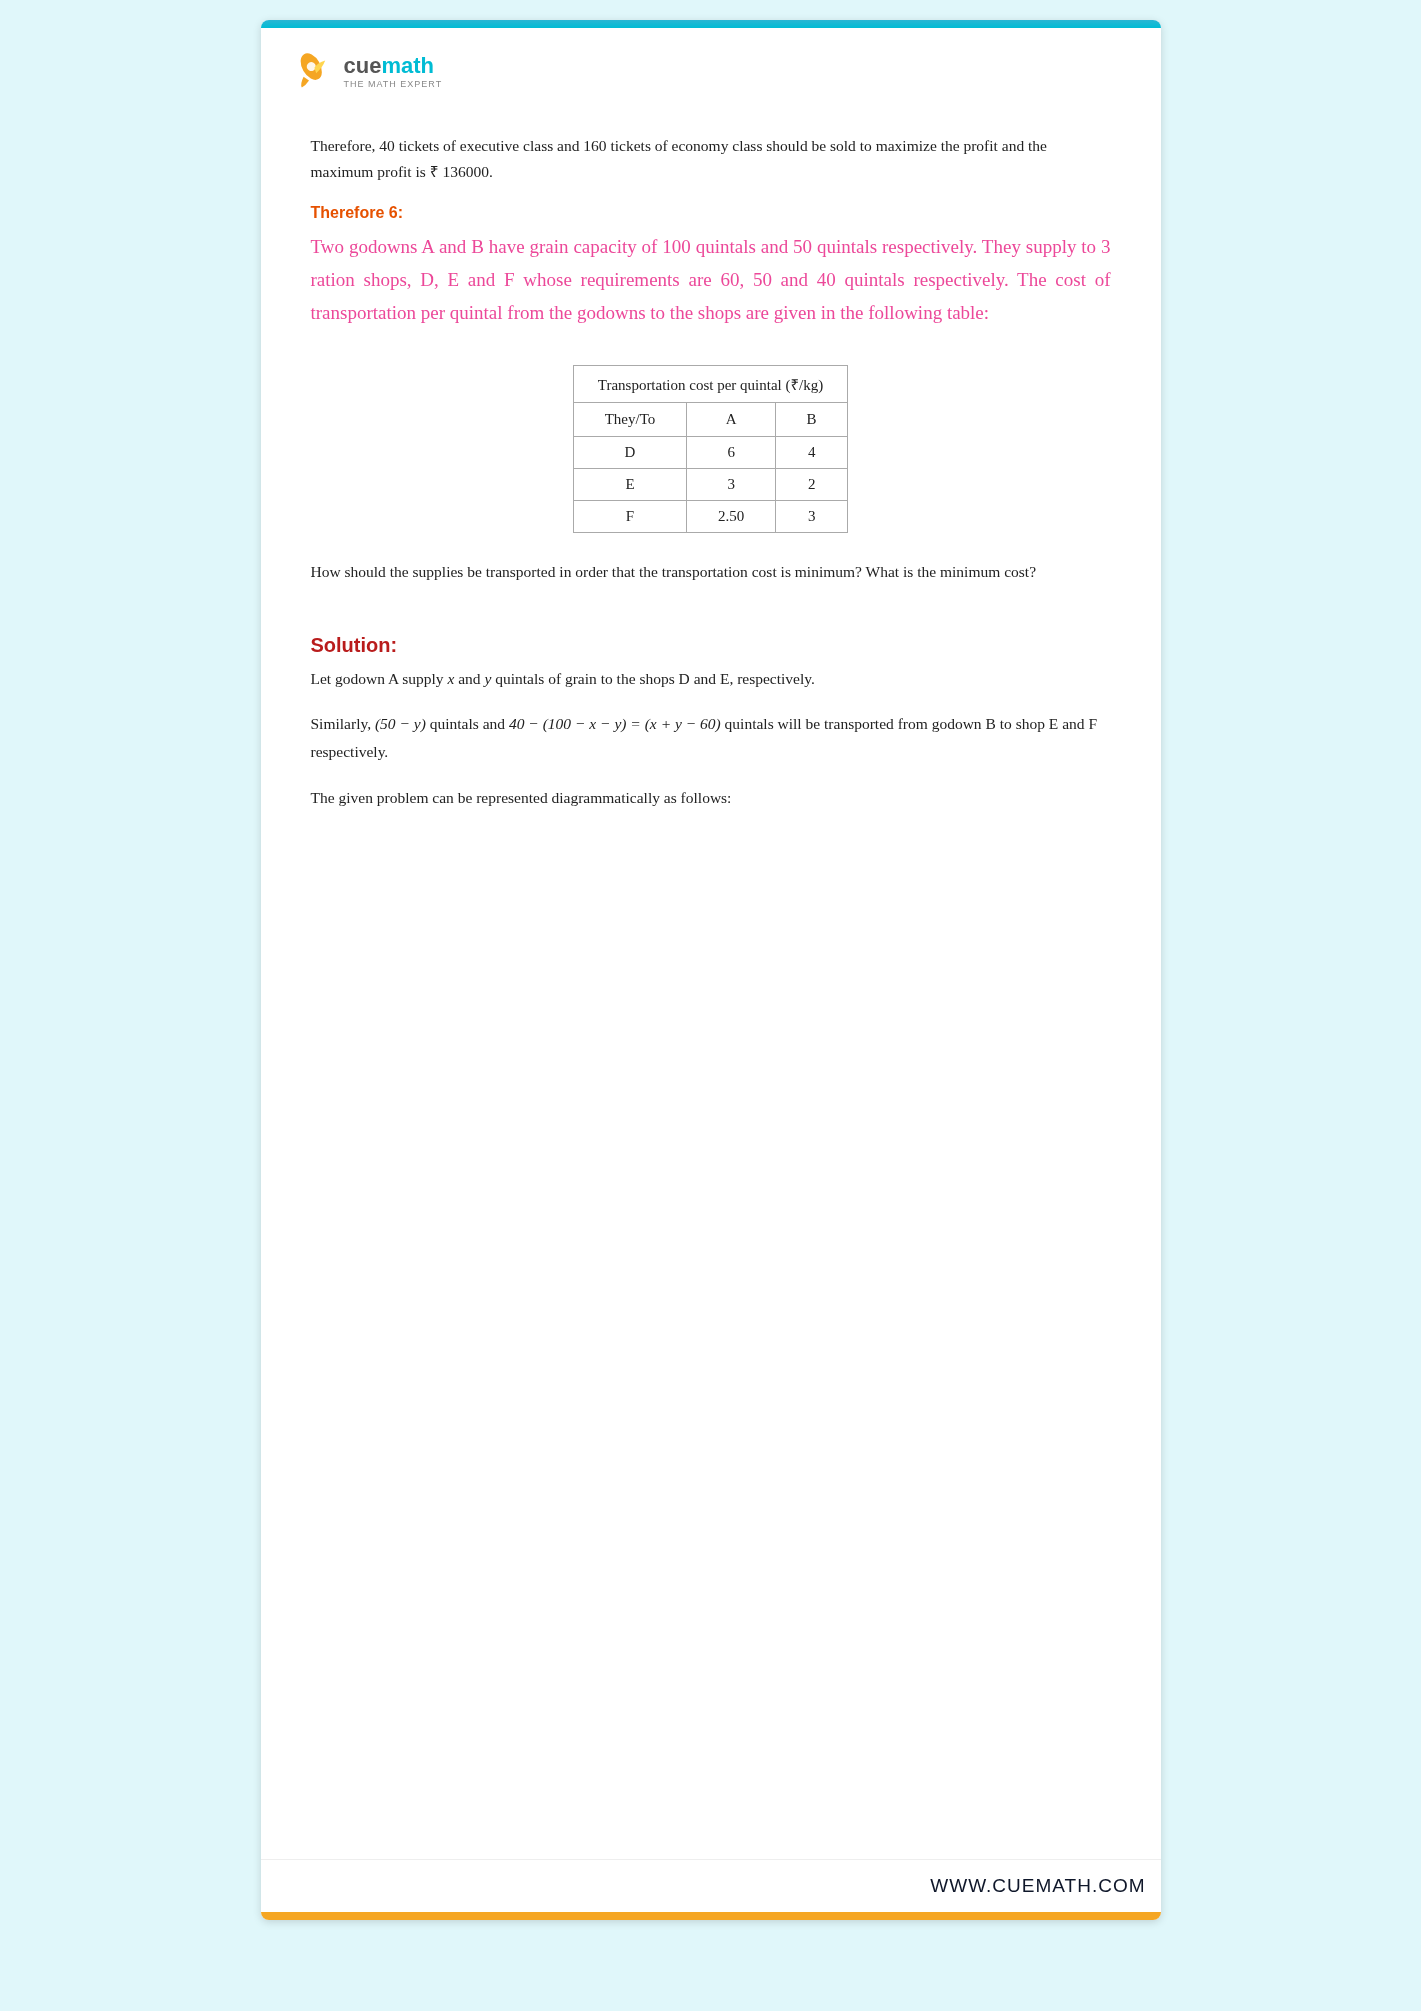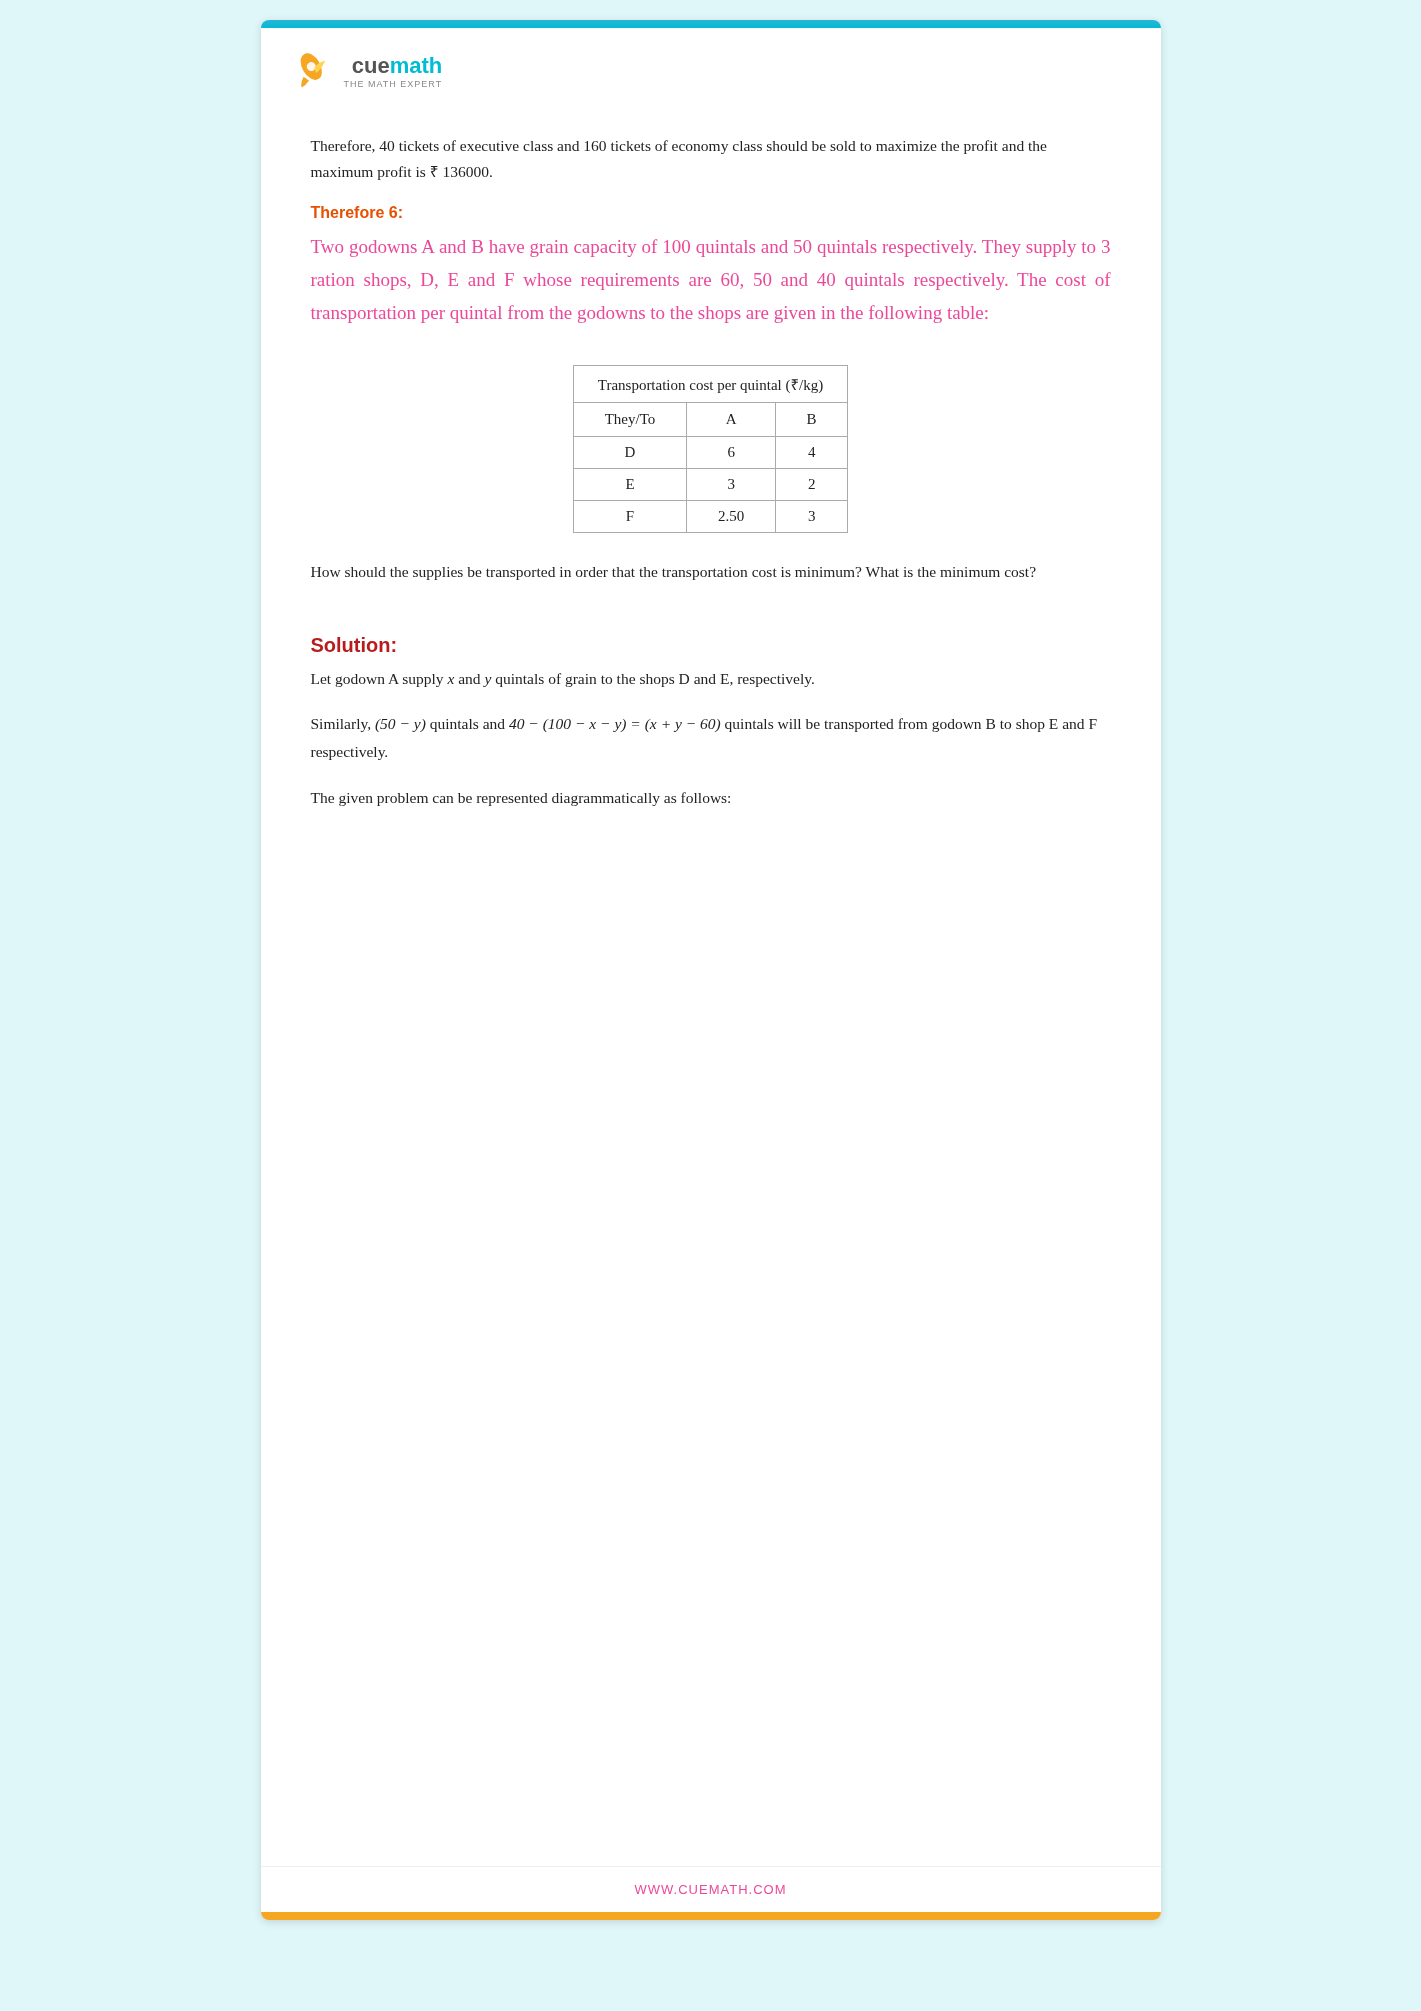--- a/index.html
+++ b/index.html
@@ -48,21 +48,20 @@
     }
 
     .logo-icon {
       width: 45px;
       height: 45px;
     }
 
     .logo-text {
       display: flex;
       flex-direction: column;
-      text-align: right;
     }
 
     .logo-brand {
       font-family: Arial, sans-serif;
       font-size: 22px;
       font-weight: bold;
     }
 
     .logo-brand .cue {
       color: #555;
@@ -183,25 +182,25 @@
       font-style: italic;
       font-family: 'Times New Roman', serif;
     }
 
     .math-expr {
       font-style: italic;
       font-family: 'Times New Roman', serif;
     }
 
     .footer {
-      text-align: center;
+      text-align: right;
       padding: 15px;
       font-family: Arial, sans-serif;
-      font-size: 13px;
-      color: #ec4899;
+      font-size: 19px;
+      color: #0f172a;
       letter-spacing: 1px;
       border-top: 1px solid #eee;
       margin-top: auto;
     }
 
     .bottom-bar {
       background: #f5a623;
       height: 8px;
       border-radius: 0 0 8px 8px;
     }

